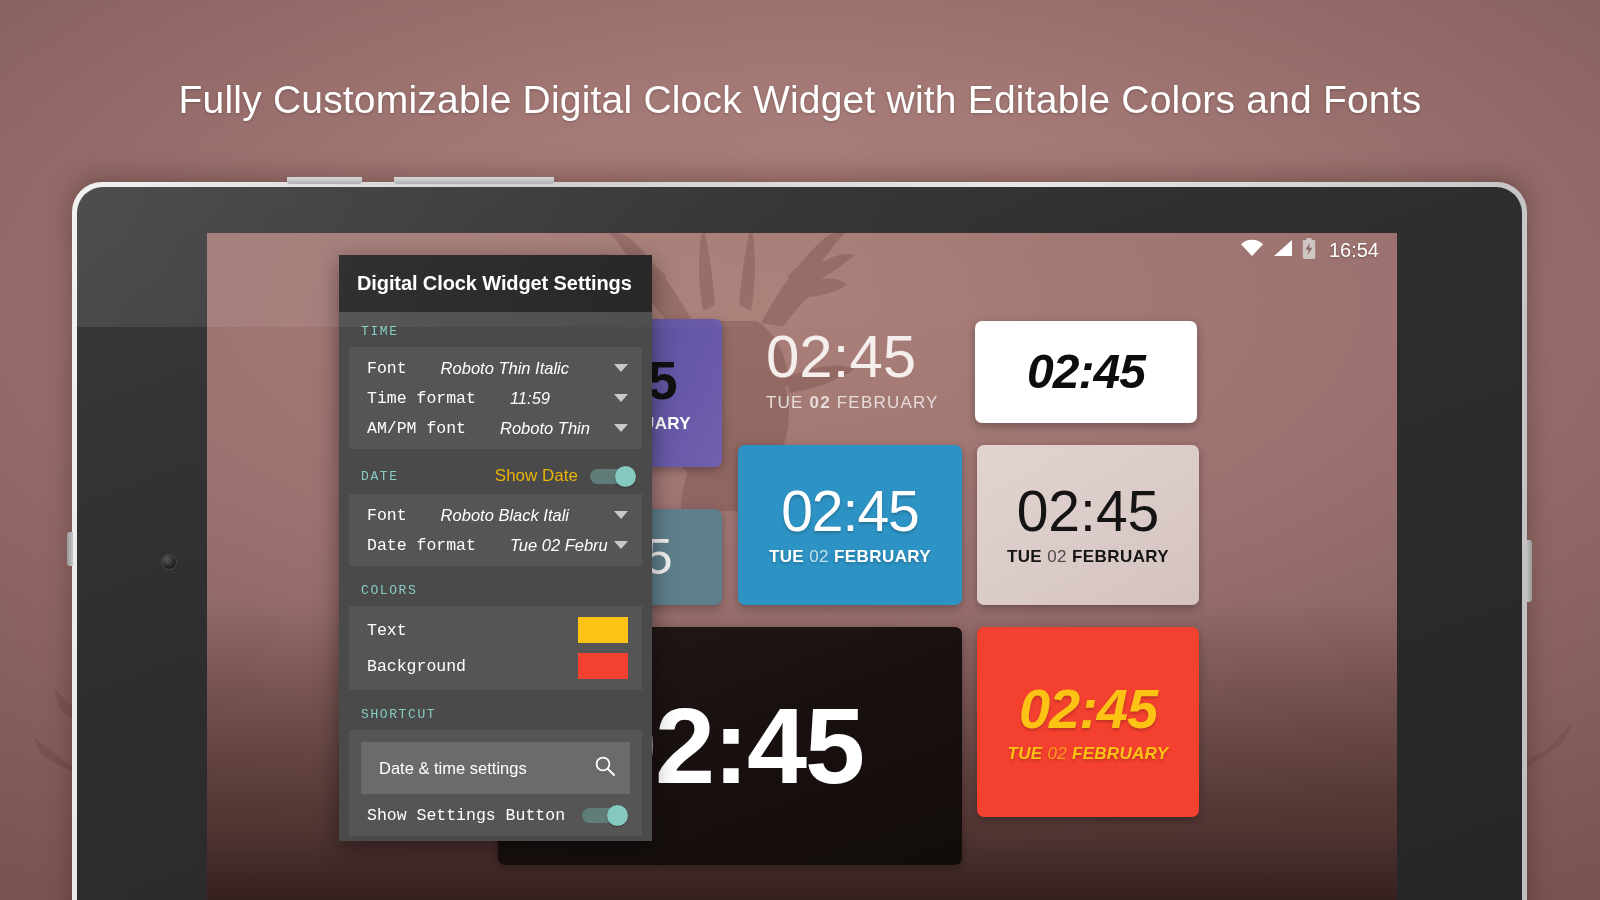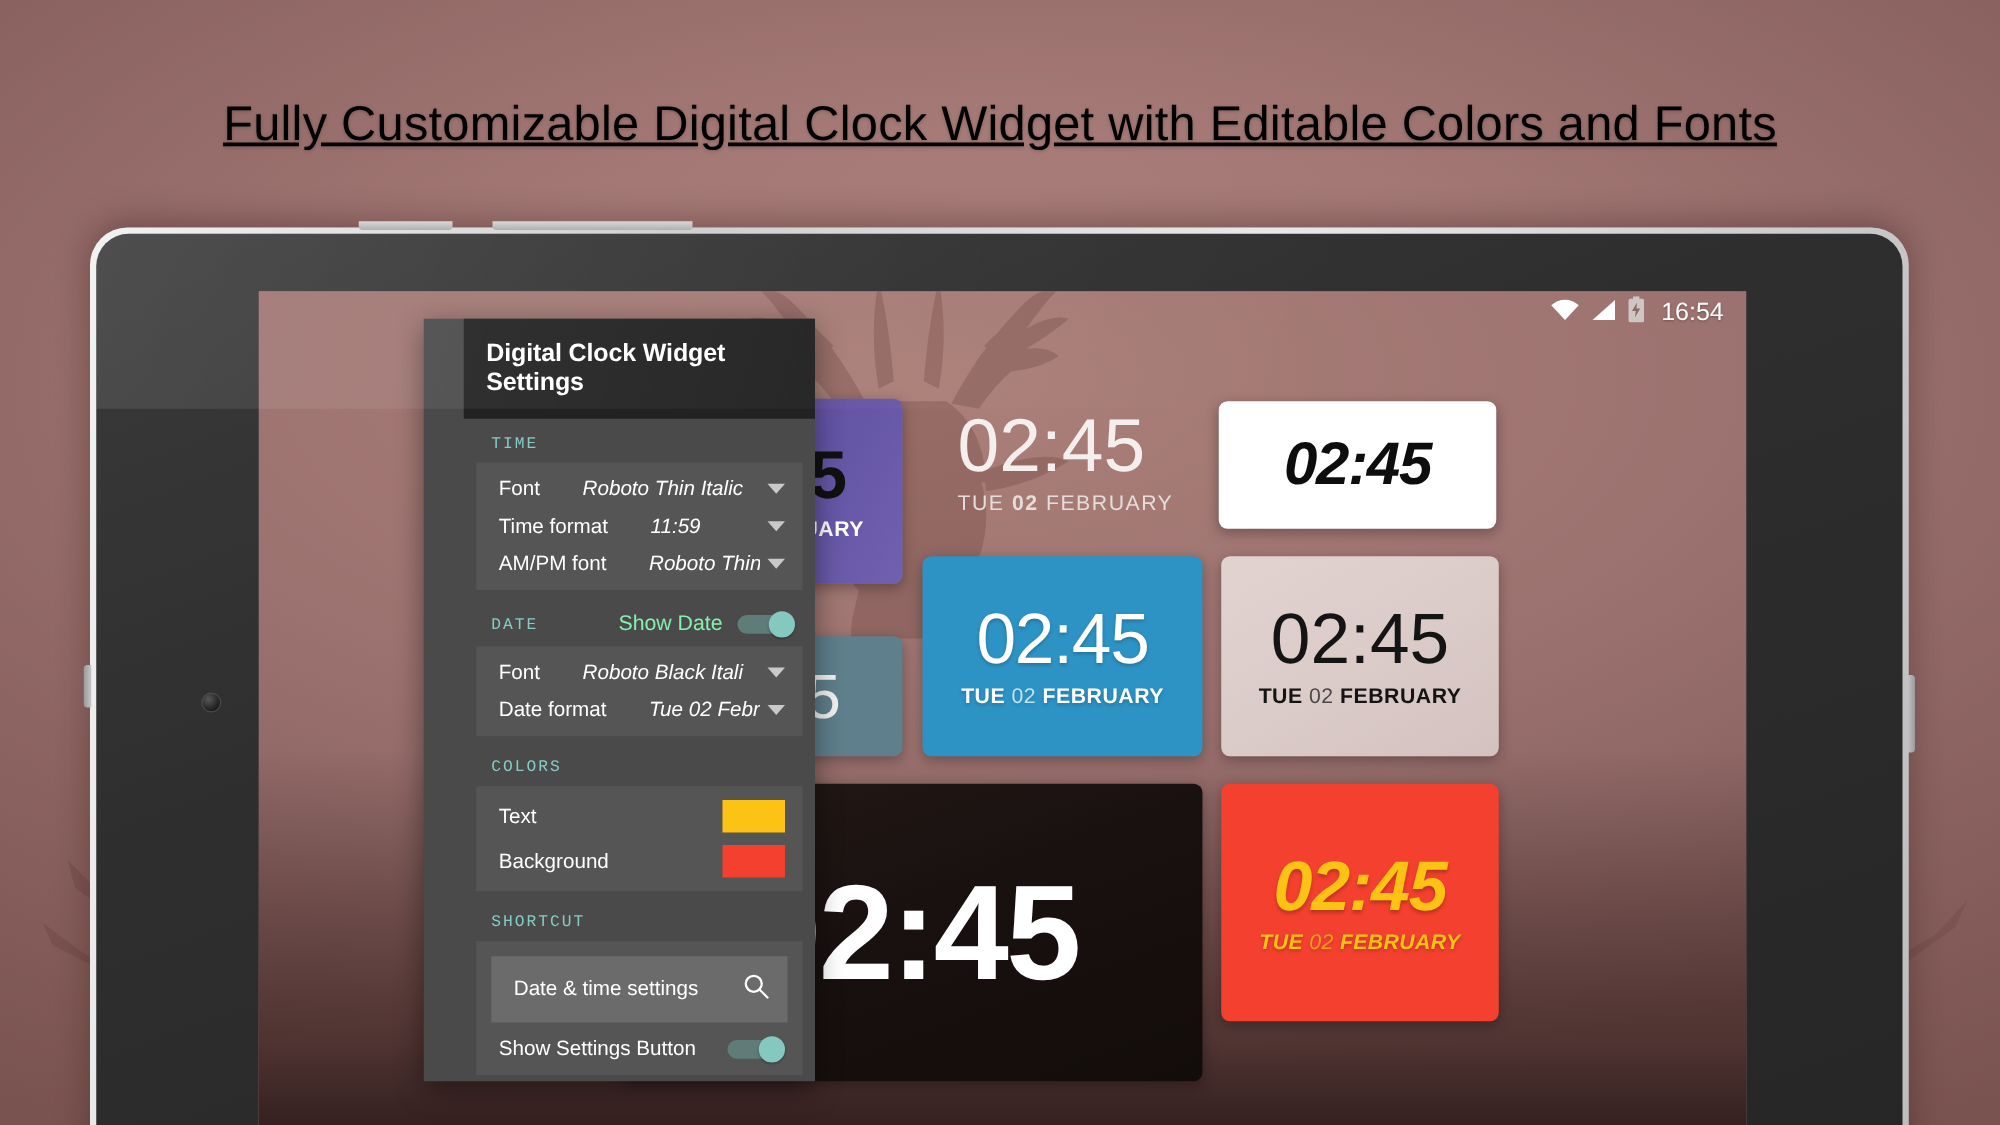--- a/index.html
+++ b/index.html
@@ -23,27 +23,26 @@
     background:radial-gradient(ellipse 85% 75% at 50% 42%, rgba(0,0,0,0) 40%, rgba(60,30,28,0.28) 100%);
   }
   
   .tree { position:absolute; opacity:0.16; }
   .tree svg { display:block; }
 
   
   .headline {
     position:absolute; top:78px; left:0; width:100%;
     text-align:center;
-    color:#000000;
+    color:#ffffff;
     font-size:39px;
     font-weight:300;
     letter-spacing:0.2px;
     text-shadow:0 1px 3px rgba(0,0,0,0.22);
     font-family:"Liberation Sans", sans-serif;
-    text-decoration:underline;
   }
 
   
   .tablet {
     position:absolute;
     left:72px; top:182px;
     width:1455px; height:760px;
     border-radius:30px 30px 0 0;
     background:linear-gradient(100deg,#f2f2f2 0%,#cfcfcf 30%,#e8e8e8 60%,#bdbdbd 100%);
     padding:5px;
@@ -122,54 +121,53 @@
 
   
   .panel {
     position:absolute;
     left:132px; top:22px;
     width:313px;
     background:#4a4a4a;
     box-shadow:0 6px 22px rgba(0,0,0,0.45);
     z-index:30;
     font-family:"Liberation Sans", sans-serif;
-    padding-left:32px;
   }
   .panel-title {
     background:#222222;
     color:#ffffff;
     font-size:20px;
     font-weight:bold;
     padding:17px 0 17px 18px;
     letter-spacing:-0.1px;
   }
   .section-head {
     display:flex; align-items:center; justify-content:space-between;
     padding:12px 16px 8px 22px;
   }
   .section-head .lbl {
     color:#86ccc5; font-size:13px; letter-spacing:1.6px;
     font-family:"Liberation Mono", monospace;
   }
   .section-head .right {
     display:flex; align-items:center; gap:12px;
   }
-  .section-head .right .txt { color:#86efac; font-size:17px; }
+  .section-head .right .txt { color:#eab308; font-size:17px; }
 
   .card {
     background:#555555;
     margin:0 10px 5px 10px;
     padding:6px 0;
   }
   .row {
     display:flex; align-items:center; justify-content:space-between;
     padding:5px 14px 5px 18px;
     min-height:30px;
   }
-  .row .key { color:#ffffff; font-size:16.5px; white-space:nowrap; }
+  .row .key { color:#ffffff; font-size:16.5px; white-space:nowrap;font-family:Liberation Mono, monospace; }
   .row .val {
     color:#ffffff; font-size:16.5px;
     flex:1; text-align:left; margin-left:34px;
     overflow:hidden; white-space:nowrap; text-overflow:clip;font-style:italic;
   }
   .caret {
     width:0; height:0;
     border-left:7px solid transparent;
     border-right:7px solid transparent;
     border-top:8px solid #c9c9c9;

